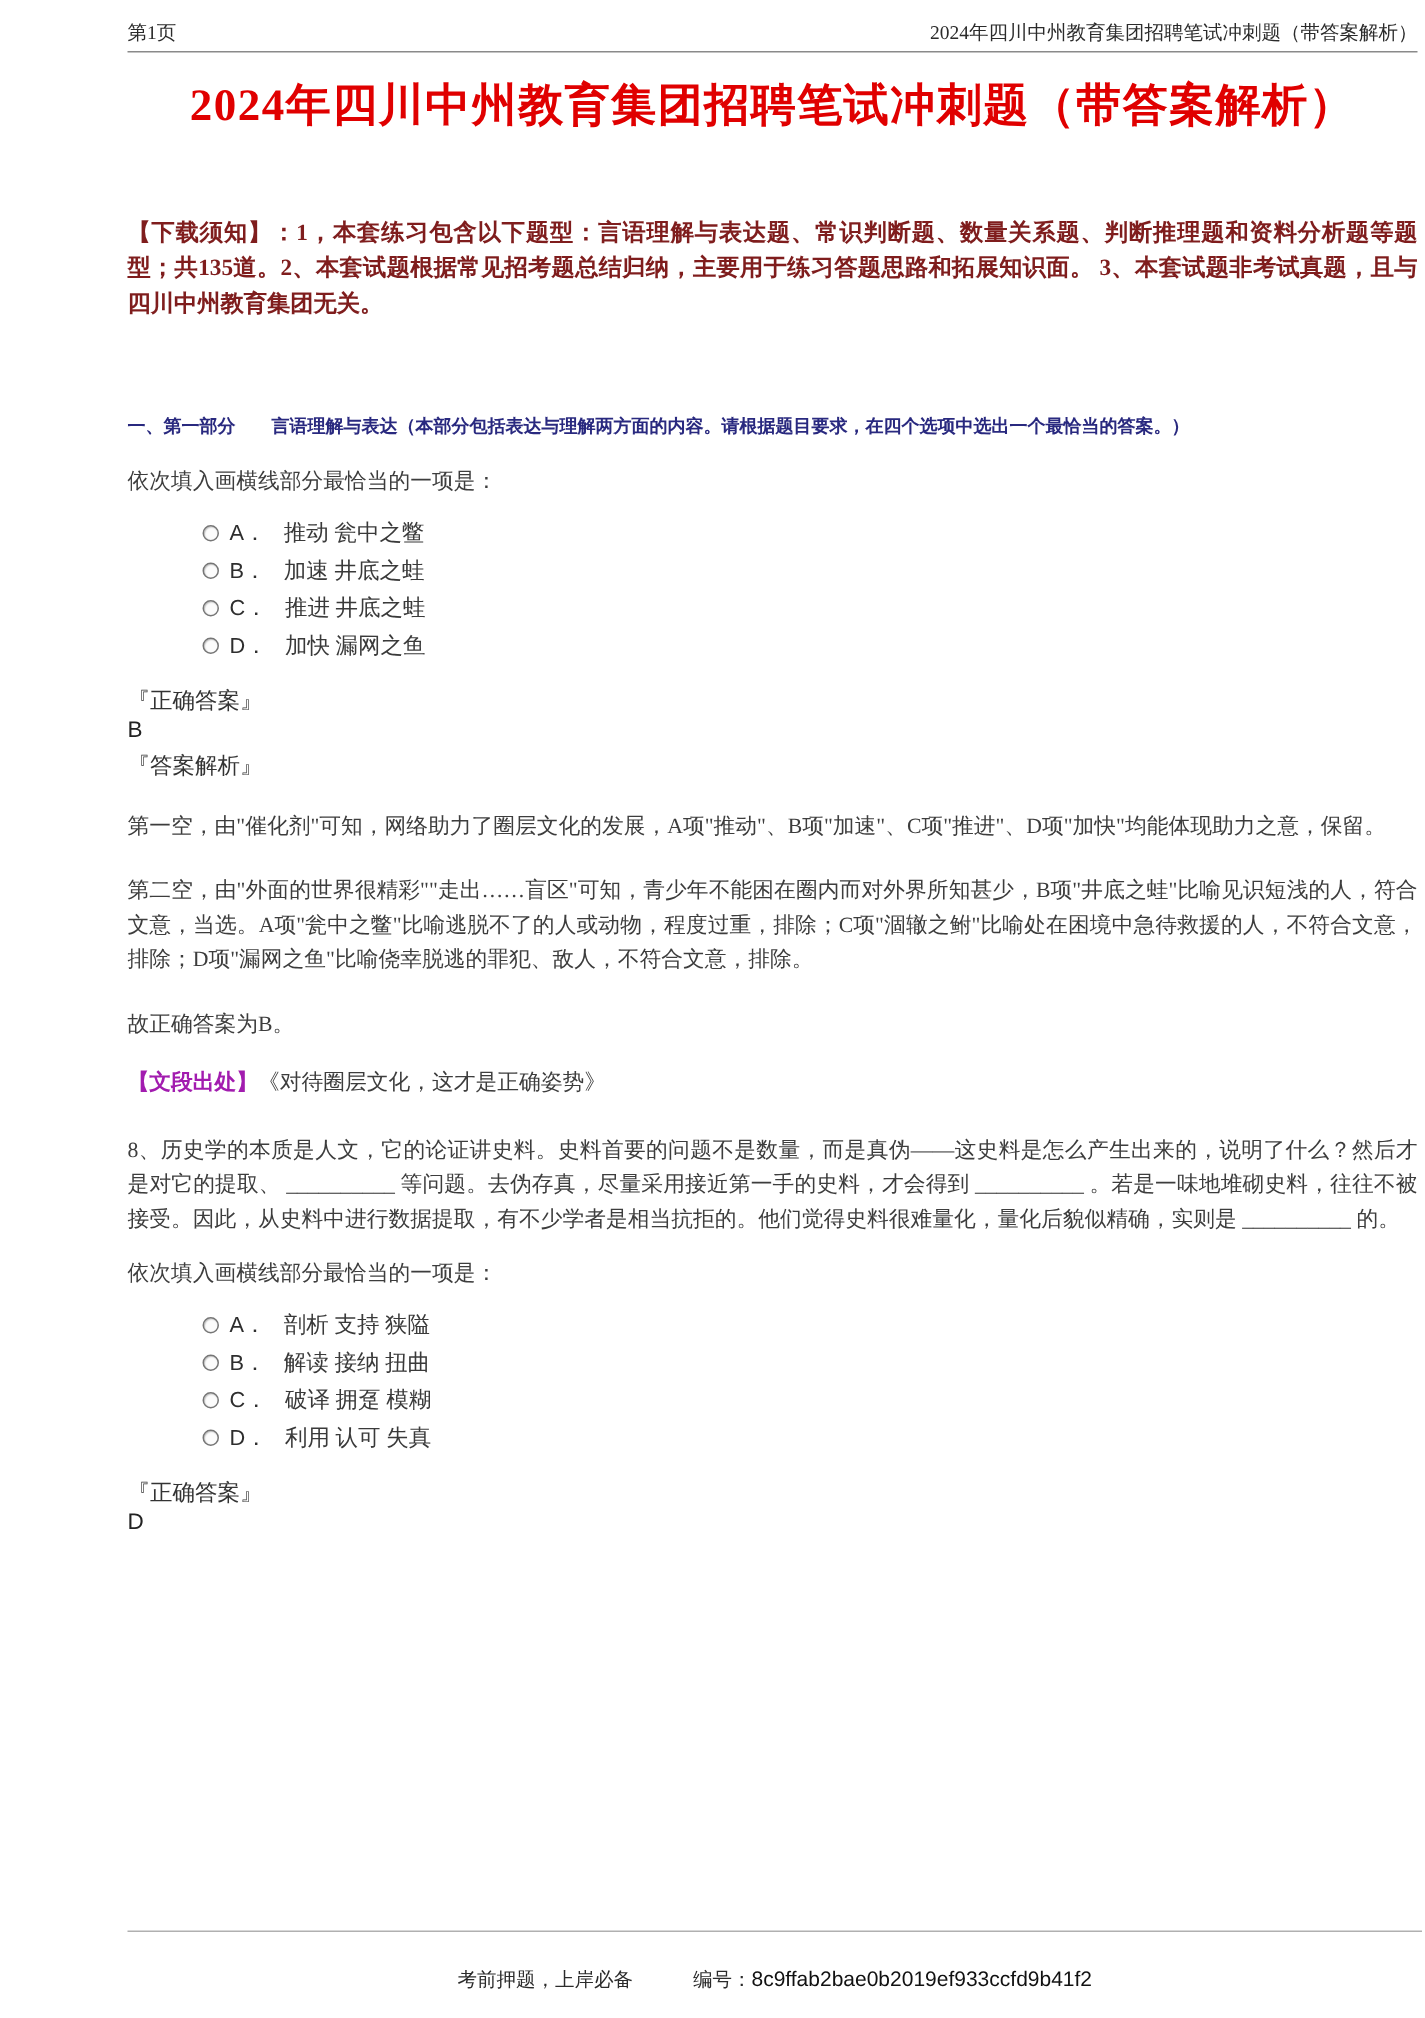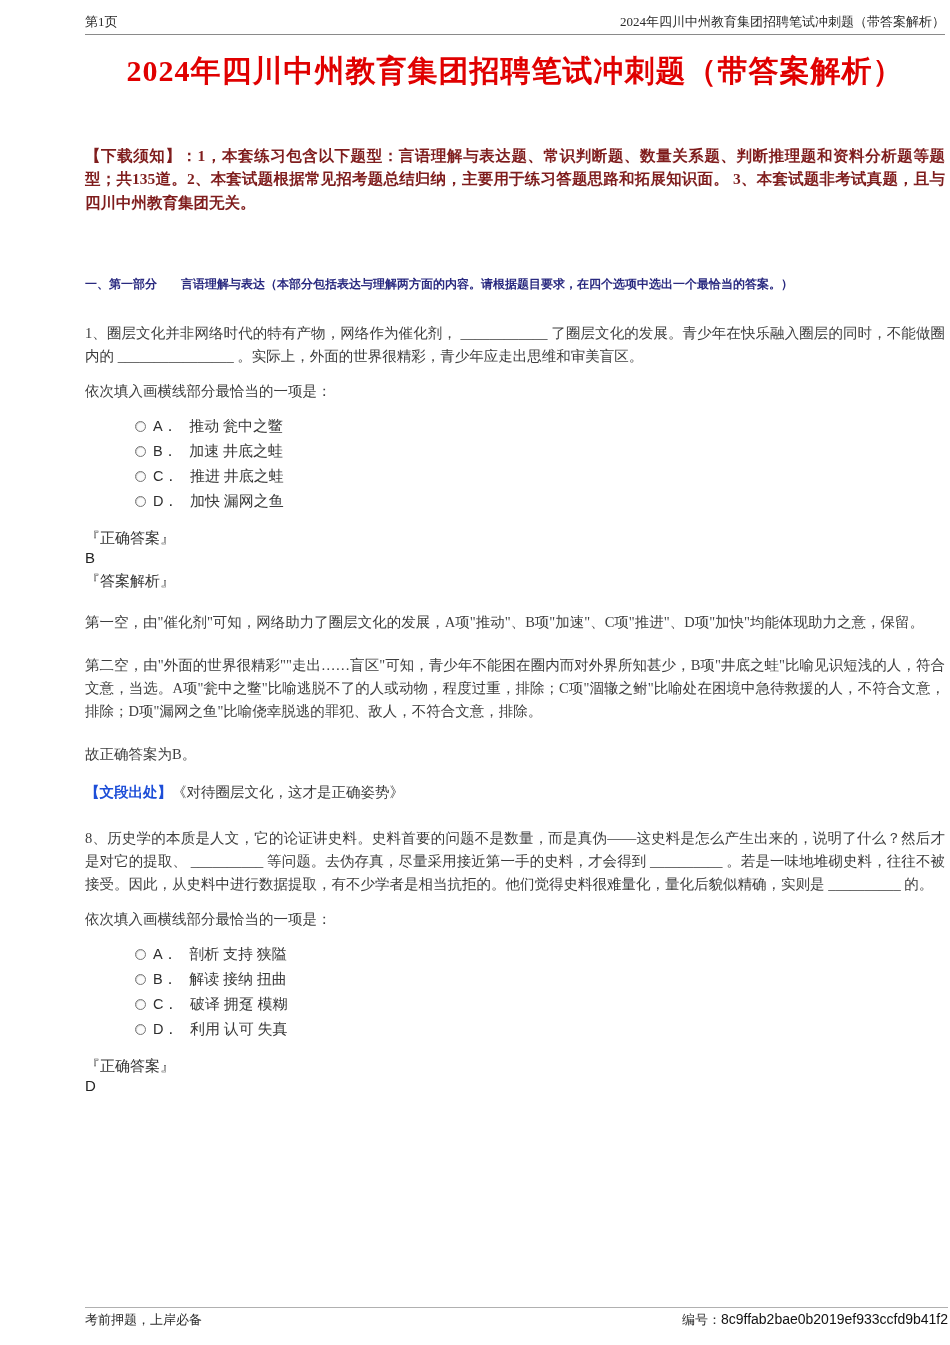--- a/index.html
+++ b/index.html
@@ -79,29 +79,29 @@
     font-family: "Liberation Sans", "DejaVu Sans", sans-serif;
     font-size: 15px; color: #222222; line-height: 18px; margin-top: 1px;
   }
   .ans-label2 { margin-top: 5px; font-size: 15px; color: #333333; }
   .body-p {
     margin-top: 20px;
     font-size: 14.5px; line-height: 23px;
     text-align: justify;
   }
   .src { margin-top: 17px; font-size: 14.5px; }
-  .src-label { font-weight: bold; color: #1d4ed8; }
+  .src-label { font-weight: bold; color: #a21caf; }
   .q2 { margin-top: 22px; }
   
   .ftr {
     position: absolute;
     left: 45px; right: 42px; bottom: 16px;
     border-top: 1px solid #b0b0b0;
-    padding-top: 3px;
-    display: flex; justify-content: space-between; align-items: baseline;
+    padding-top: 23px;
+    display: flex; justify-content: center; align-items: baseline;
     font-size: 13px; color: #2b2b2b; gap: 40px;
   }
   .ftr-id {
     font-family: "Liberation Sans", "DejaVu Sans", sans-serif;
     font-size: 14px; color: #111111;
   }
 </style>
 </head>
 <body>
 
@@ -112,21 +112,20 @@
     <span>2024年四川中州教育集团招聘笔试冲刺题（带答案解析）</span>
   </div>
 
   <h1 class="title">2024年四川中州教育集团招聘笔试冲刺题（带答案解析）</h1>
 
   <p class="notice">【下载须知】：1，本套练习包含以下题型：言语理解与表达题、常识判断题、数量关系题、判断推理题和资料分析题等题型；共135道。2、本套试题根据常见招考题总结归纳，主要用于练习答题思路和拓展知识面。 3、本套试题非考试真题，且与四川中州教育集团无关。</p>
 
   <h2 class="section">一、第一部分　　言语理解与表达（本部分包括表达与理解两方面的内容。请根据题目要求，在四个选项中选出一个最恰当的答案。）</h2>
 
   <section>
-    <p class="stem">1、圈层文化并非网络时代的特有产物，网络作为催化剂， ____________ 了圈层文化的发展。青少年在快乐融入圈层的同时，不能做圈内的 ________________ 。实际上，外面的世界很精彩，青少年应走出思维和审美盲区。</p>
     <p class="prompt">依次填入画横线部分最恰当的一项是：</p>
 
     <div class="opts">
       <div class="opt">
         <span class="radio"></span>
         <span class="letter">A．</span>
         <span class="otext">推动 瓮中之鳖</span>
       </div>
       <div class="opt">
         <span class="radio"></span>

